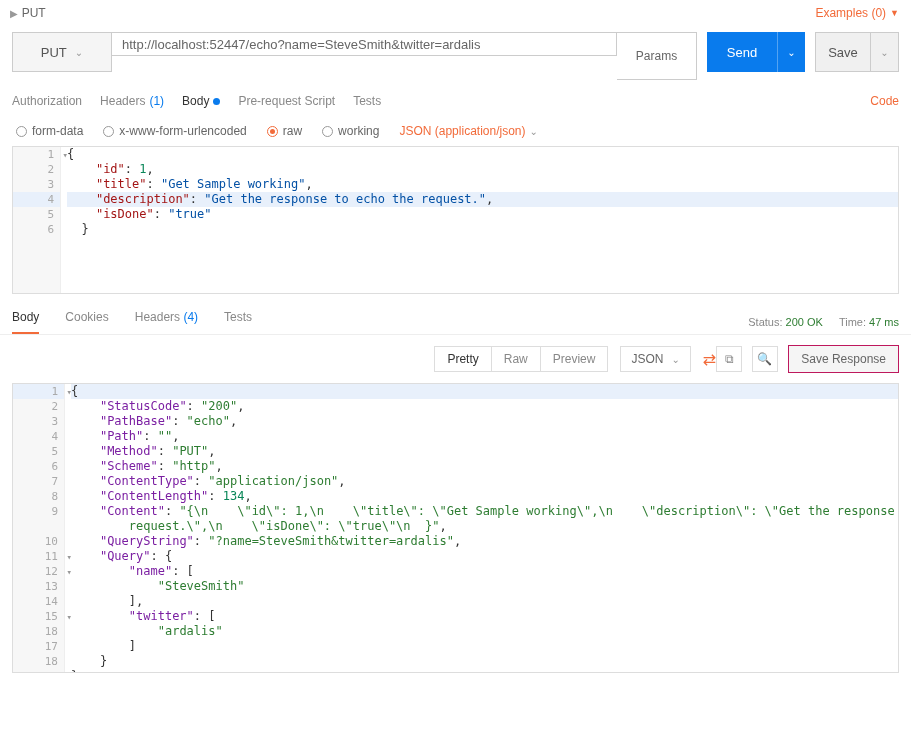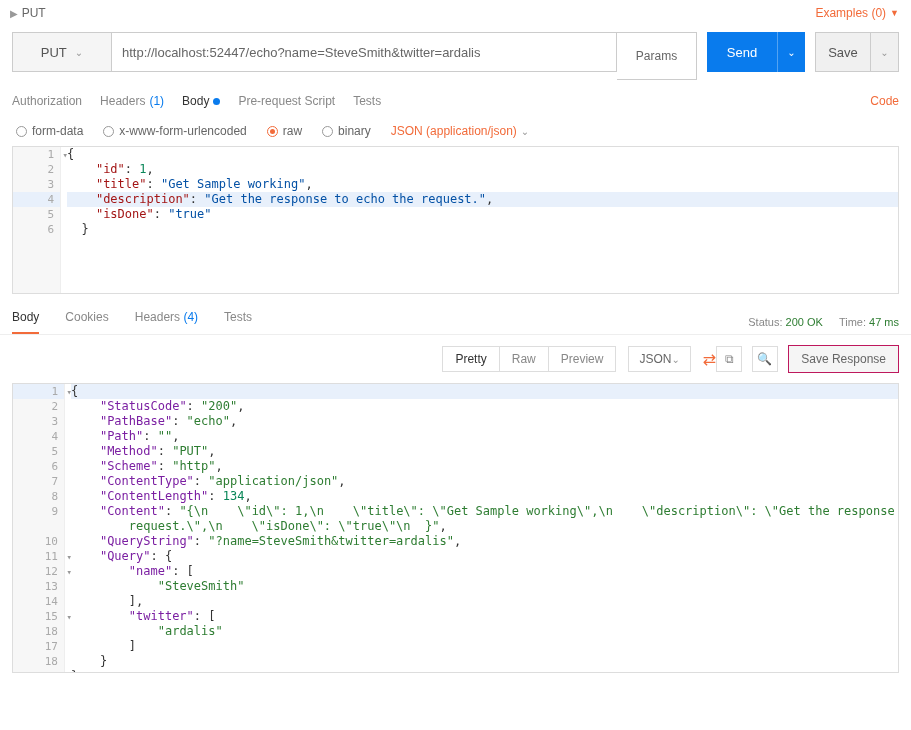--- a/index.html
+++ b/index.html
@@ -6,21 +6,21 @@
   body { font-family: -apple-system, BlinkMacSystemFont, "Segoe UI", Arial, sans-serif; font-size: 12px; color: #333; background: #fff; width: 911px; }
   .topbar { display: flex; justify-content: space-between; align-items: center; padding: 6px 12px 6px 10px; font-size: 12px; }
   .topbar-left { display: flex; align-items: center; color: #666; }
   .topbar-left .tri { font-size: 10px; color: #999; margin-right: 4px; }
   .topbar-right { color: #f26b3a; cursor: pointer; display: flex; align-items: center; }
   .topbar-right .tri { font-size: 9px; margin-left: 4px; color: #f26b3a; }
   
   .reqbar { display: flex; padding: 6px 12px; gap: 0; align-items: stretch; }
   .method-select { width: 100px; border: 1px solid #ccc; background: #f5f5f5; display: flex; align-items: center; justify-content: center; color: #555; font-size: 13px; height: 40px; cursor: pointer; }
   .method-select .chev { margin-left: 8px; color: #999; font-size: 10px; }
-  .url-input { flex: 1; border: 1px solid #ccc; border-left: none; padding: 0 10px; height: 40px; display: flex; align-items: center; color: #666; font-size: 13px; background: #fff; }
+  .url-input { flex: 1; border: 1px solid #ccc; border-left: none; padding: 0 10px; height: 24px; display: flex; align-items: center; color: #666; font-size: 13px; background: #fff; }
   .params-btn { width: 80px; border: 1px solid #ccc; border-left: none; background: #fff; display: flex; align-items: center; justify-content: center; color: #666; font-size: 12px; height: 48px; cursor: pointer; }
   .send-btn { background: #097bed; color: #fff; border: none; width: 70px; height: 40px; margin-left: 10px; font-size: 13px; cursor: pointer; display: flex; align-items: center; justify-content: center; }
   .send-dd { background: #097bed; color: #fff; border: none; border-left: 1px solid rgba(255,255,255,0.3); width: 28px; height: 40px; cursor: pointer; display: flex; align-items: center; justify-content: center; font-size: 10px; }
   .save-btn { background: #f0f0f0; border: 1px solid #ccc; width: 56px; height: 40px; margin-left: 10px; font-size: 13px; color: #555; cursor: pointer; display: flex; align-items: center; justify-content: center; }
   .save-dd { background: #f0f0f0; border: 1px solid #ccc; border-left: none; width: 28px; height: 40px; cursor: pointer; display: flex; align-items: center; justify-content: center; font-size: 10px; color: #999; }
   
   .req-tabs { display: flex; padding: 8px 12px 0 12px; gap: 30px; font-size: 12px; color: #888; border-bottom: none; justify-content: space-between; }
   .req-tabs-left { display: flex; gap: 18px; }
   .req-tab { cursor: pointer; padding-bottom: 6px; display: flex; align-items: center; gap: 4px; }
   .req-tab.active { color: #333; font-weight: 500; }
@@ -55,21 +55,21 @@
   .resp-meta { display: flex; gap: 16px; color: #888; font-size: 11px; }
   .resp-meta .val { color: #2e7d32; }
   .resp-divider { border-top: 1px solid #eee; margin: 0 0; }
   
   .resp-toolbar { display: flex; padding: 10px 12px; align-items: center; justify-content: flex-end; }
   .resp-toolbar-left { display: flex; align-items: center; gap: 0; }
   .view-tabs { display: flex; border: 1px solid #ddd; }
   .view-tab { padding: 5px 12px; cursor: pointer; color: #888; font-size: 12px; border-right: 1px solid #ddd; }
   .view-tab:last-child { border-right: none; }
   .view-tab.active { background: #fff; color: #333; font-weight: 500; }
-  .fmt-select { margin-left: 12px; border: 1px solid #ddd; padding: 5px 10px; cursor: pointer; color: #666; font-size: 12px; display: flex; align-items: center; gap: 0; }
+  .fmt-select { margin-left: 12px; border: 1px solid #ddd; padding: 5px 10px; cursor: pointer; color: #666; font-size: 12px; display: flex; align-items: center; gap: 8px; }
   .fmt-select .chev { font-size: 10px; color: #999; }
   .wrap-btn { margin-left: 12px; color: #f26b3a; cursor: pointer; font-size: 16px; }
   .resp-toolbar-right { display: flex; align-items: center; gap: 10px; }
   .icon-btn { width: 26px; height: 26px; border: 1px solid #ddd; background: #fff; display: flex; align-items: center; justify-content: center; color: #888; cursor: pointer; }
   .save-resp { border: 1px solid #be185d; background: #f5f5f5; padding: 6px 12px; color: #666; font-size: 12px; cursor: pointer; }
   
   .resp-editor { border: 1px solid #ddd; margin: 0 12px 12px 12px; background: #fff; font-family: Consolas, Monaco, monospace; font-size: 12px; position: relative; height: 290px; overflow: hidden; }
   .resp-gutter { position: absolute; left: 0; top: 0; bottom: 0; width: 52px; background: #f7f7f7; border-right: 1px solid #eee; }
   .resp-code { position: absolute; left: 52px; right: 0; top: 0; padding-left: 6px; }
   .key2 { color: #7b1fa2; }
@@ -147,21 +147,21 @@
   <label class="radio">
       <span class="radio-circ"></span>
       <span>x-www-form-urlencoded</span>
     </label>
   <label class="radio">
       <span class="radio-circ sel"></span>
       <span>raw</span>
     </label>
   <label class="radio">
       <span class="radio-circ"></span>
-      <span>binary</span>
+      <span>working</span>
     </label>
   <div class="ct-select">
     <span>JSON (application/json)</span>
     <span class="chev">⌄</span>
   </div>
 </div>
 
 <div class="editor">
   <div class="gutter">
     <div class="lineno">1<span class="fold">▾</span></div>

